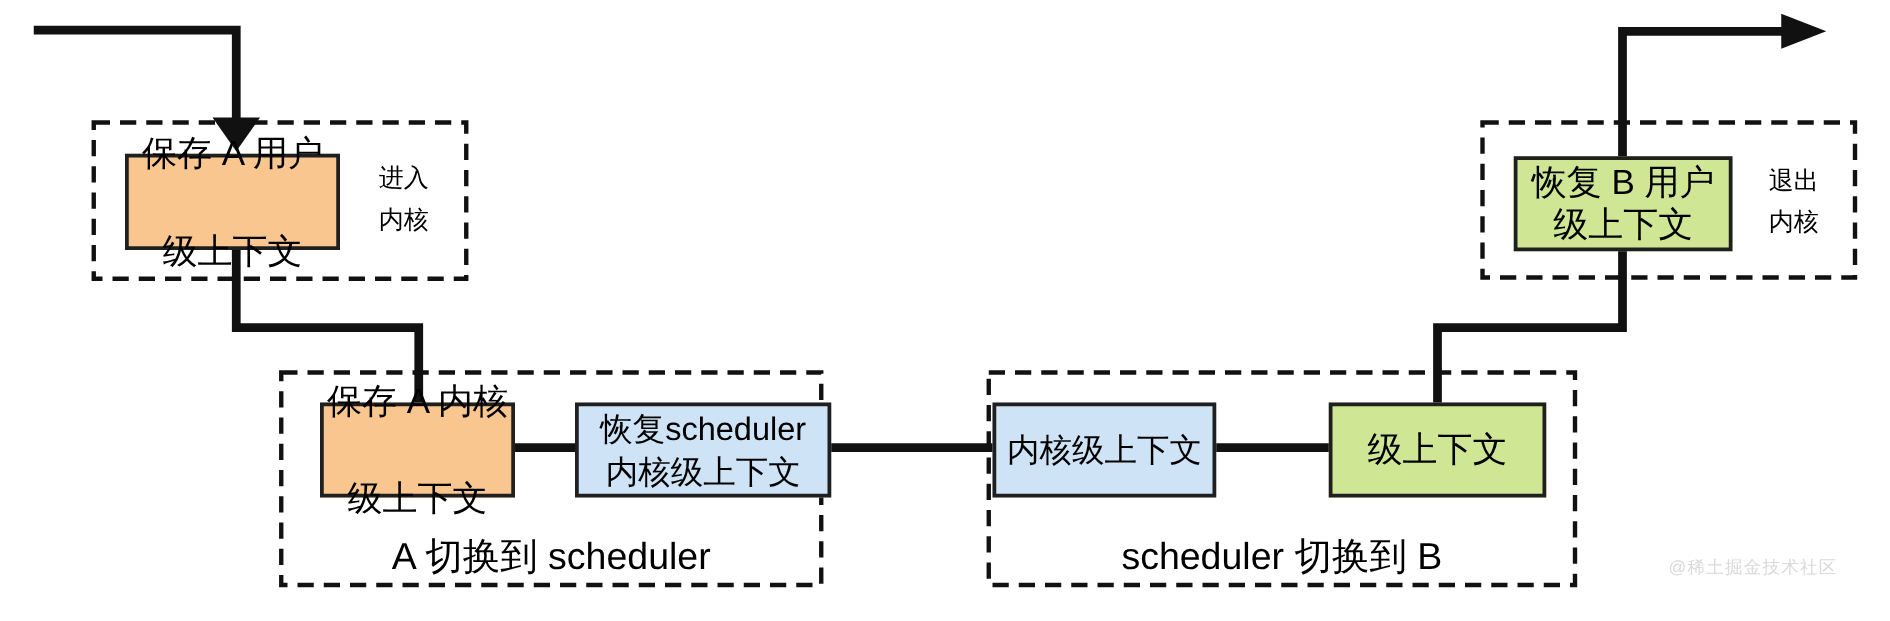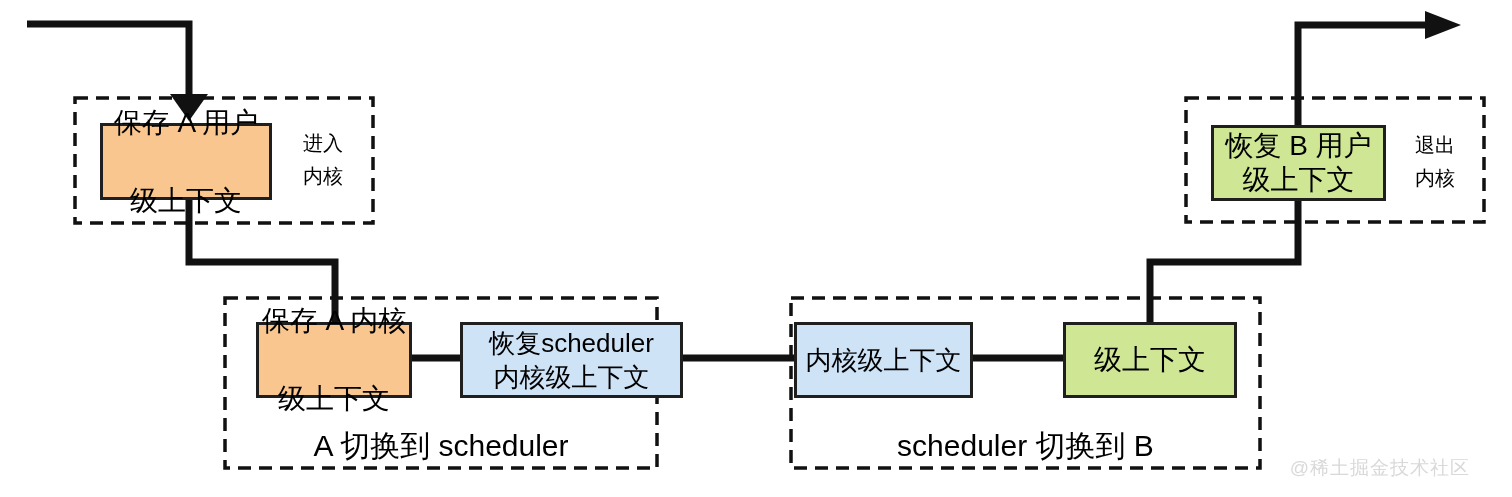--- a/index.html
+++ b/index.html
@@ -43,22 +43,22 @@
     position: absolute;
     text-align: center;
     font-size: 30px;
     line-height: 32px;
     white-space: nowrap;
     z-index: 2;
   }
   .watermark {
     position: absolute;
     right: 42px;
-    top: 455px;
-    font-size: 19px;
+    top: 445px;
+    font-size: 14px;
     letter-spacing: 1px;
     color: var(--watermark, #d9d9d9);
     z-index: 3;
     white-space: nowrap;
   }
 </style>
 </head>
 <body>
 
 <div id="stage">
@@ -87,21 +87,21 @@
   </div>
   <div class="side-label" style="left:280px; top:127px; width:86px;">
     <span>进入</span>
     <span>内核</span>
   </div>
 
   <div class="box fill-orange" style="left:256px; top:322px; width:156px; height:76px;">
     <span>保存 A 内核</span>
     <span>级上下文</span>
   </div>
-  <div class="box fill-blue narrowtext" style="left:460px; top:322px; width:223px; height:76px;">
+  <div class="box fill-blue narrowtext" style="left:460px; top:322px; width:205px; height:76px;">
     <span>恢复scheduler</span>
     <span>内核级上下文</span>
   </div>
   <div class="caption" style="left:225px; top:430px; width:432px;">A 切换到 scheduler</div>
 
   <div class="box fill-blue narrowtext" style="left:794px; top:322px; width:179px; height:76px;">
     <span>内核级上下文</span>
   </div>
   <div class="box fill-green" style="left:1063px; top:322px; width:174px; height:76px;">
     <span>级上下文</span>

